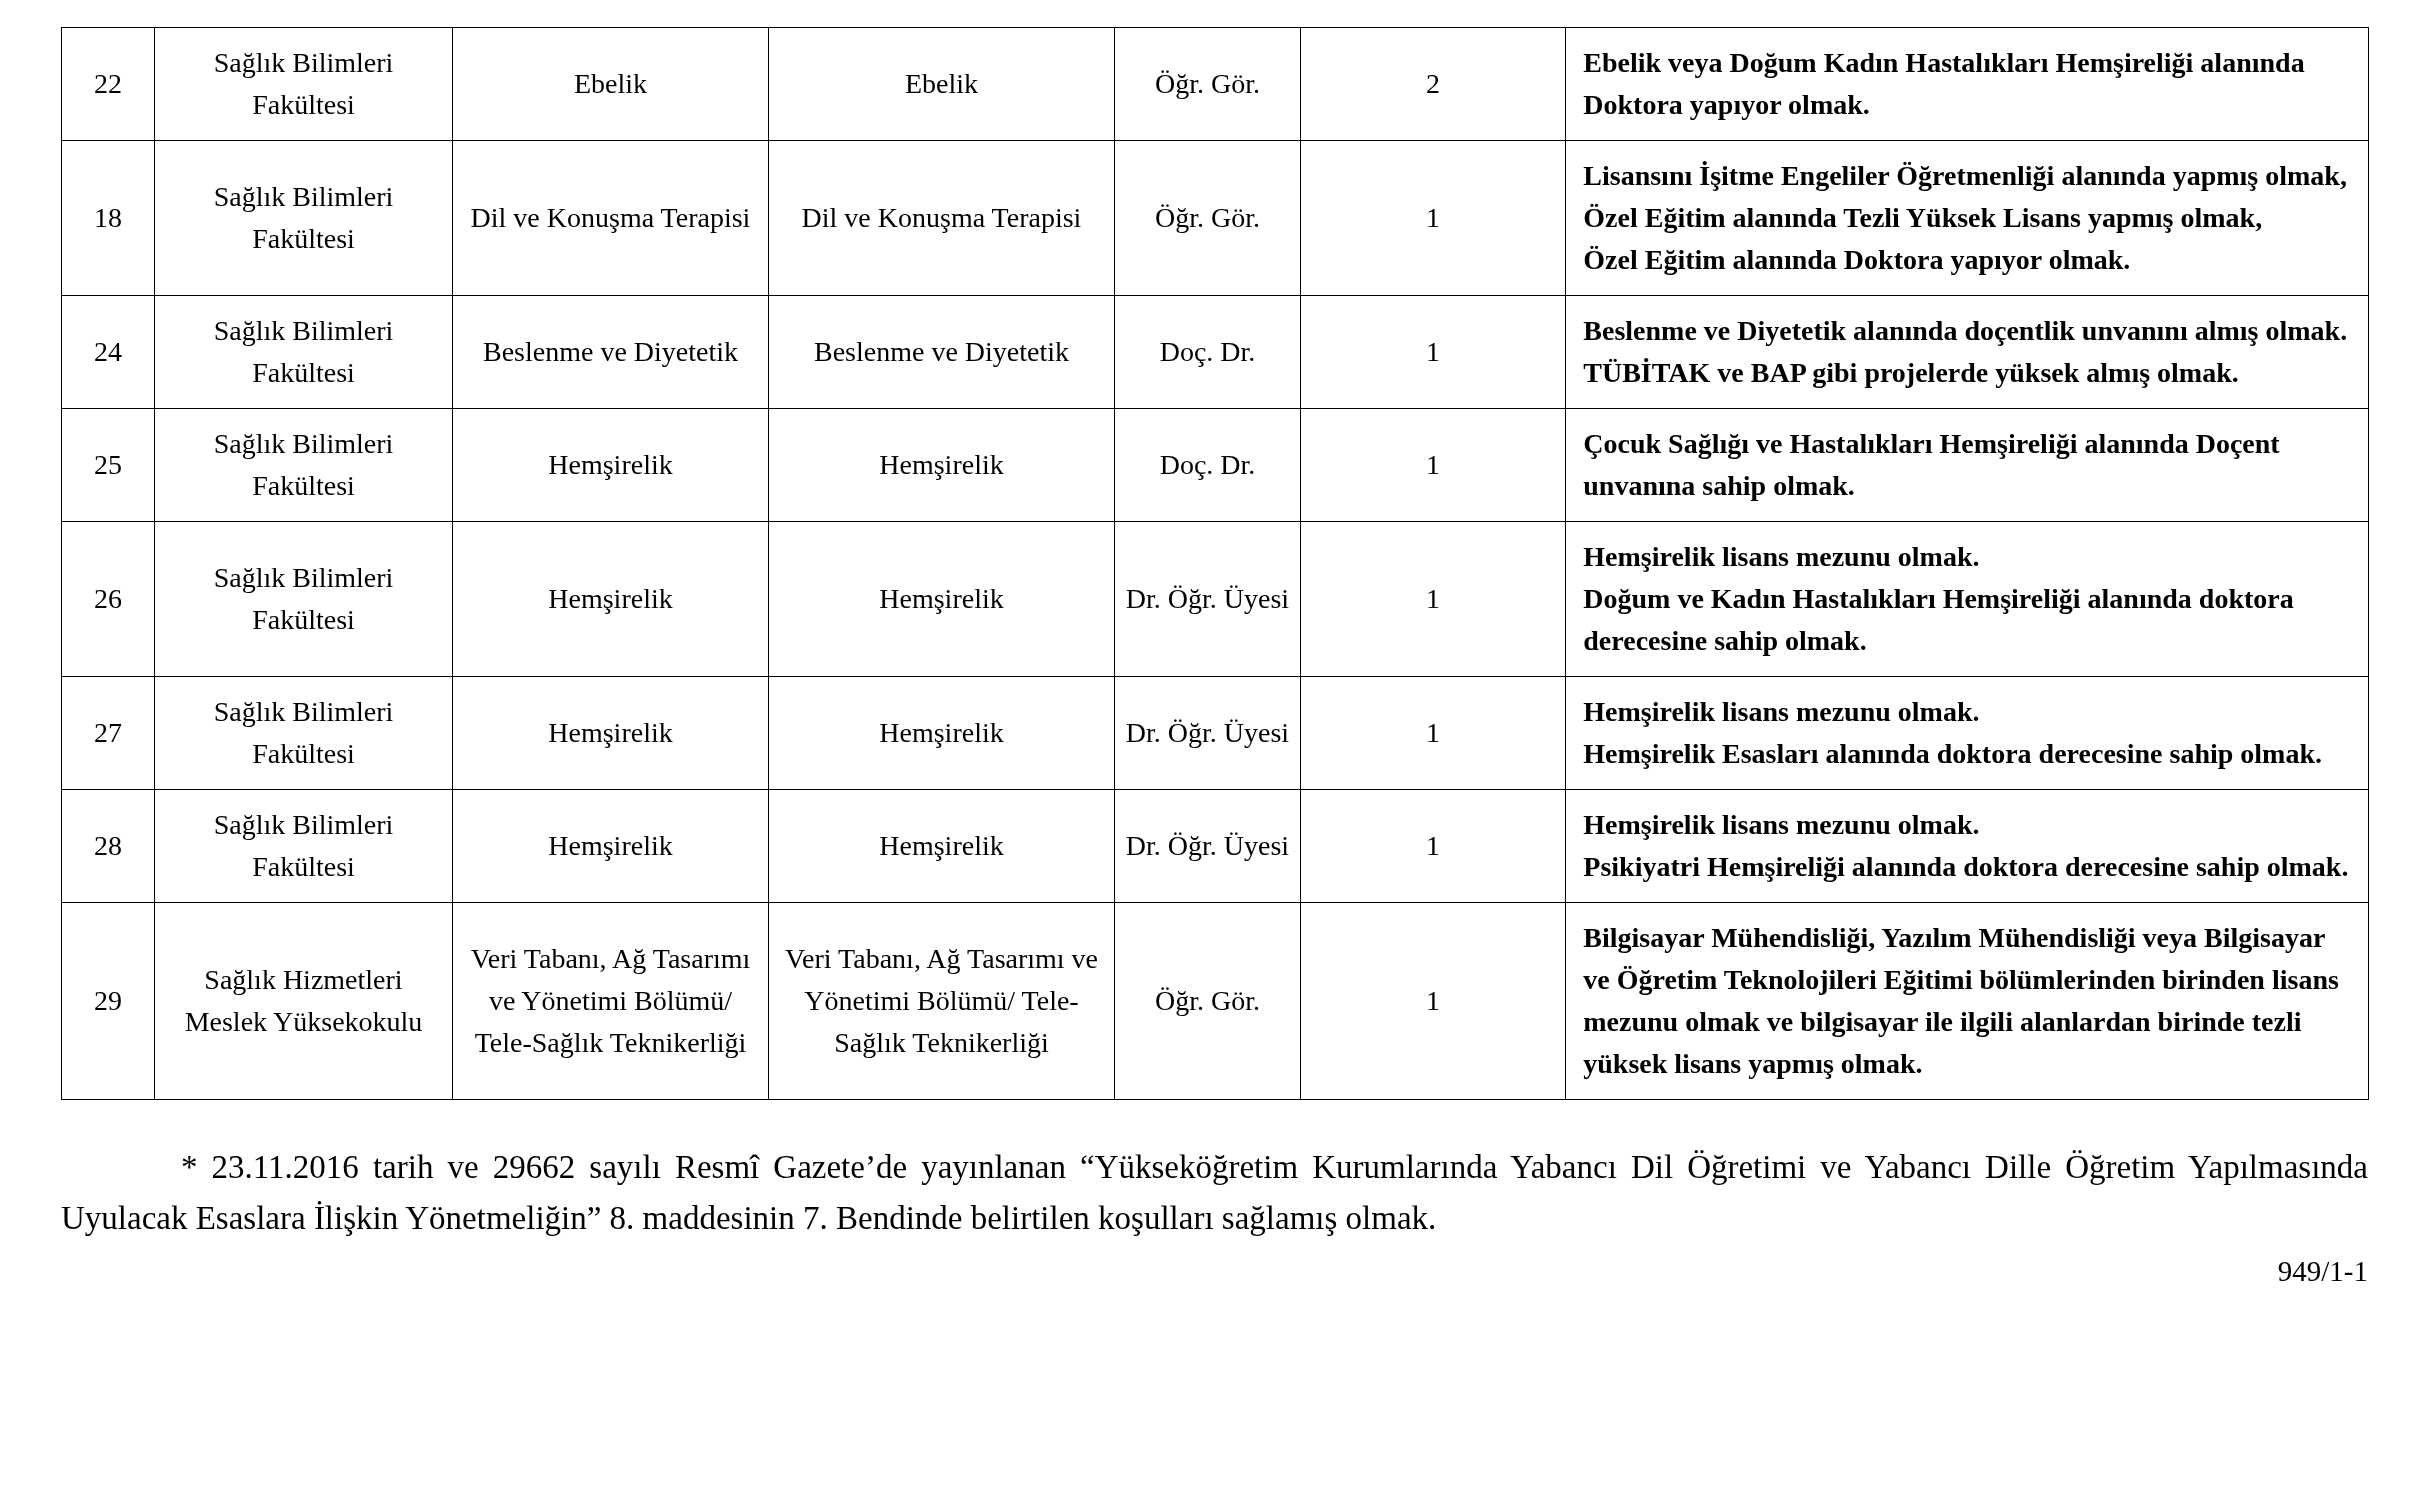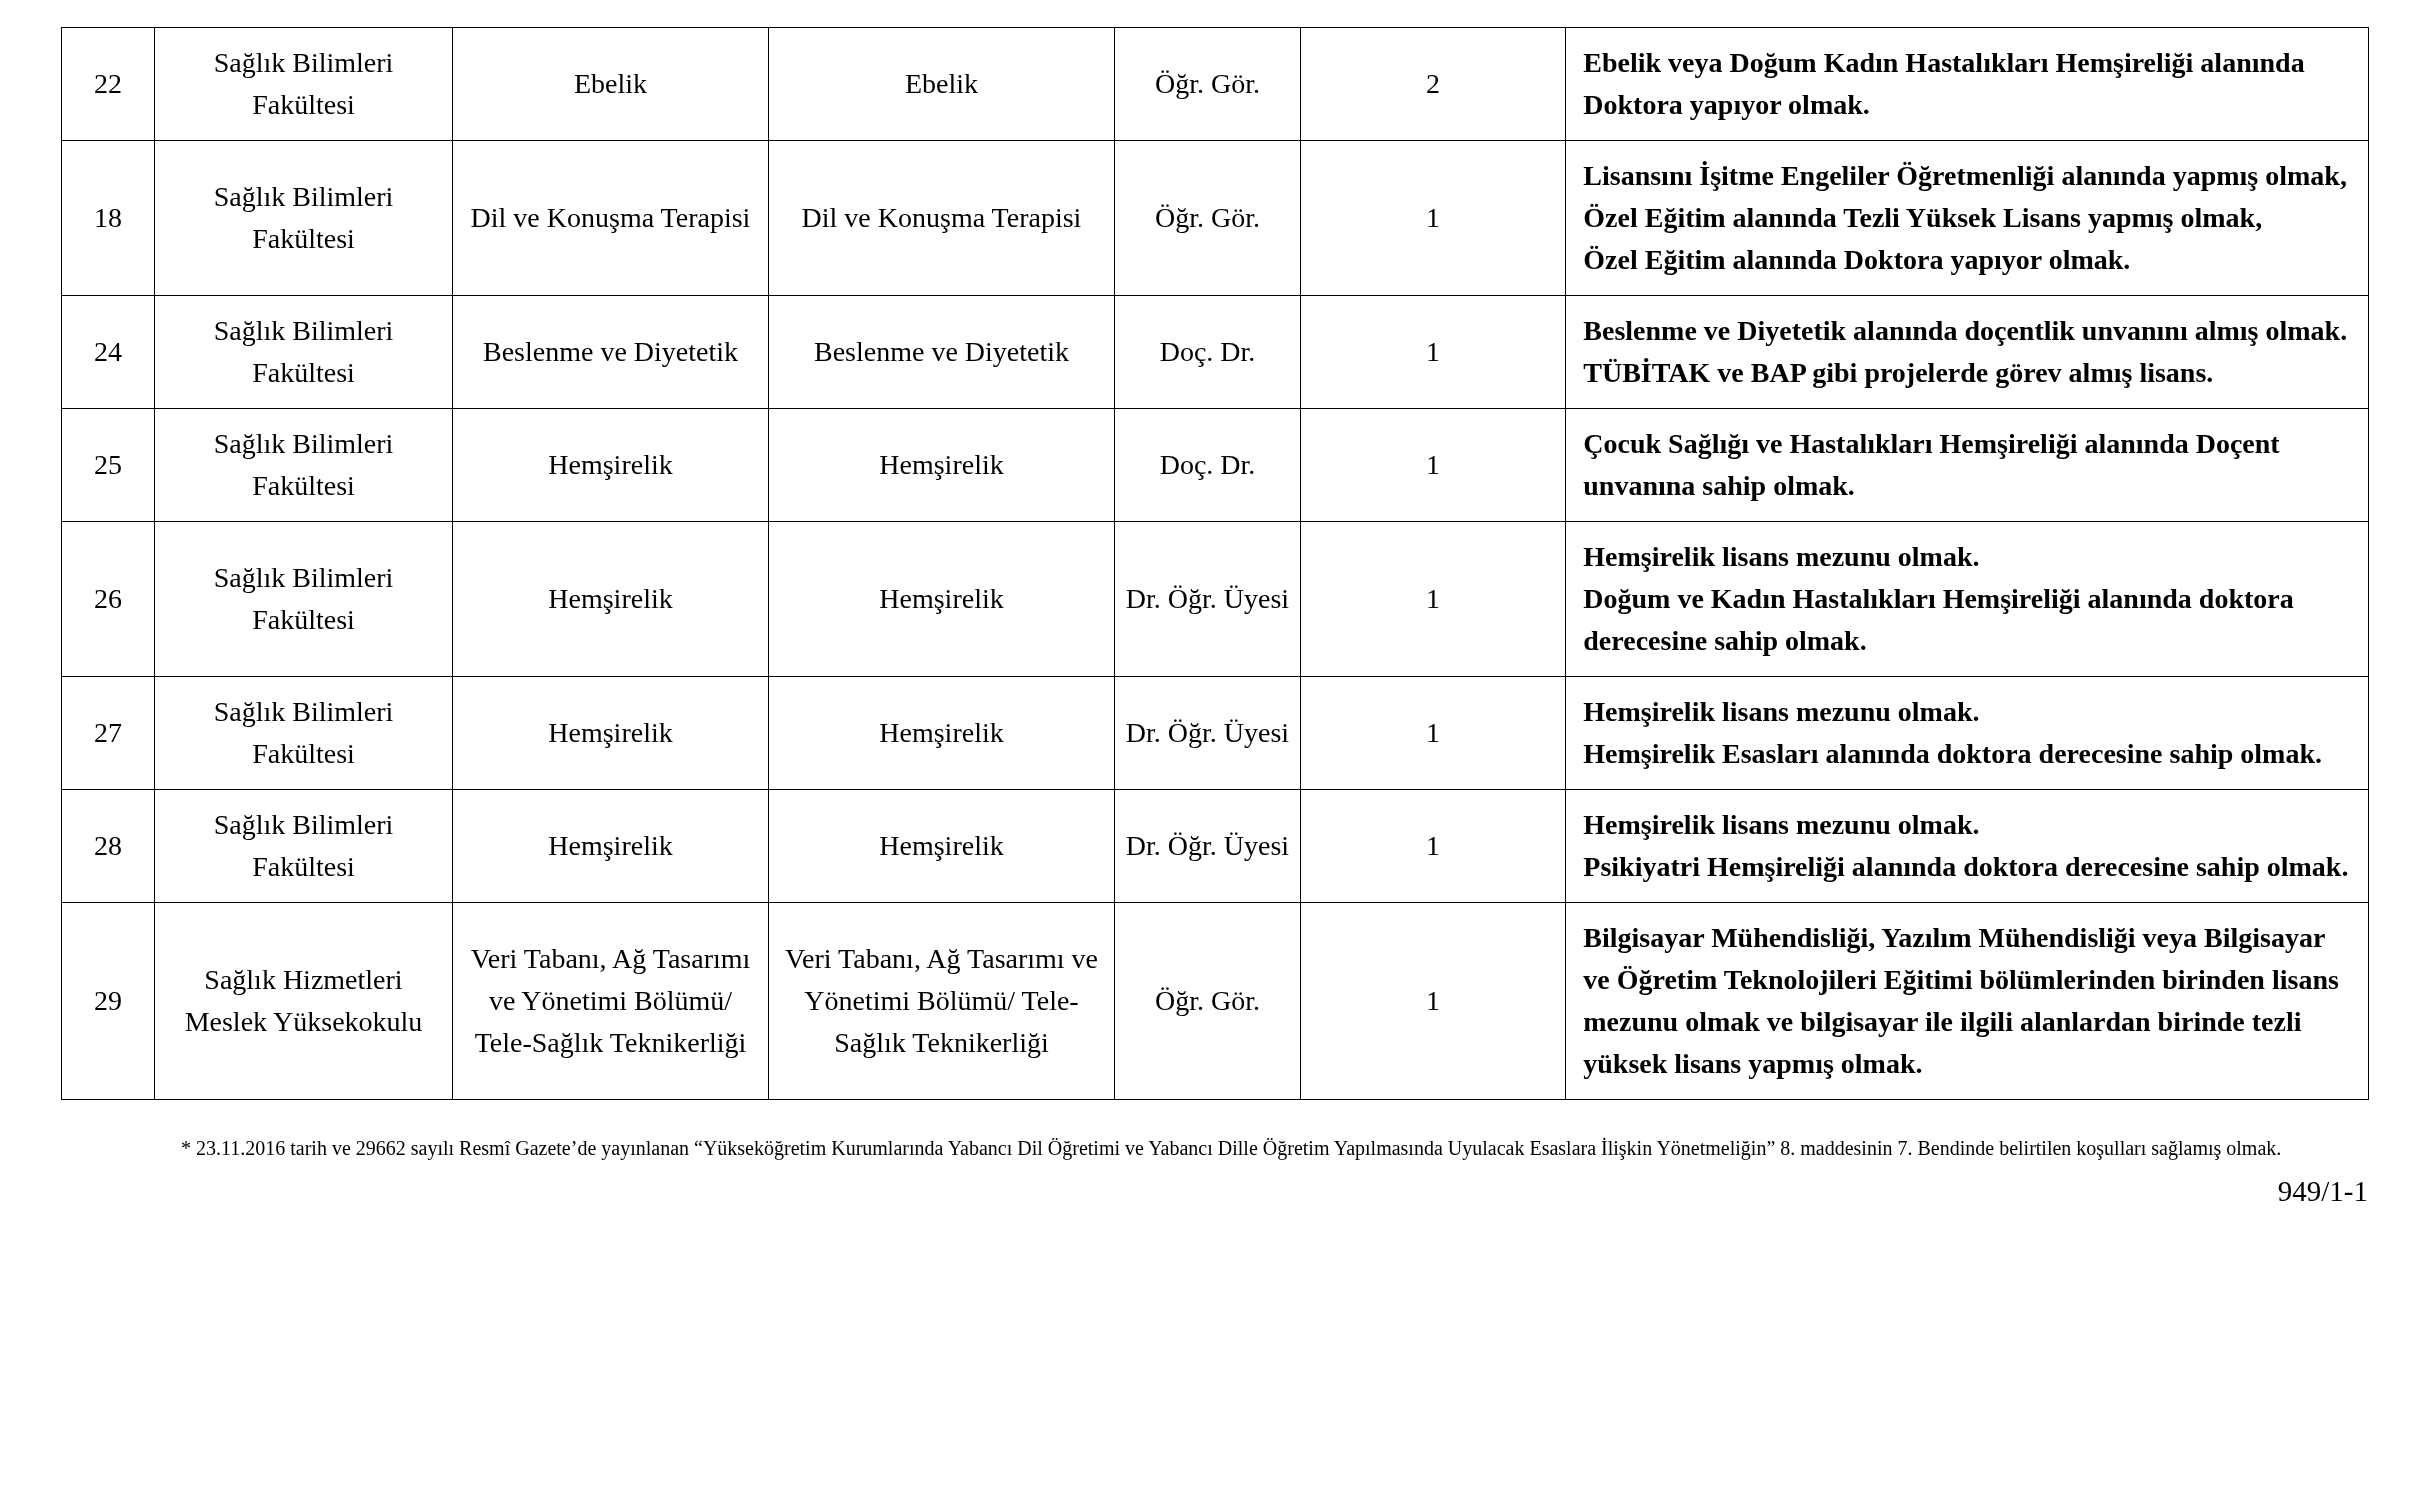--- a/index.html
+++ b/index.html
@@ -29,25 +29,25 @@
     word-wrap: break-word;
   }
   td.c-req {
     text-align: left;
     padding: 14px 17.3px;
     font-weight: bold;
   }
   .req-line { margin: 0; }
   .footnote {
     width: 2307px;
-    margin-top: 33px;
+    margin-top: 42px;
     text-align: justify;
     text-indent: 120px;
     line-height: 1.55;
-    font-size: 20px;
+    font-size: 33px;
   }
   .page-number {
     width: 2307px;
     margin-top: 11px;
     text-align: right;
     font-size: 29px;
   }
 </style>
 </head>
 <body>
@@ -93,21 +93,21 @@
 
   <tr>
     <td class="c-no">24</td>
     <td class="c-fac">Sağlık Bilimleri Fakültesi</td>
     <td class="c-dep">Beslenme ve Diyetetik</td>
     <td class="c-prog">Beslenme ve Diyetetik</td>
     <td class="c-title">Doç. Dr.</td>
     <td class="c-count">1</td>
     <td class="c-req">
             <div class="req-line">Beslenme ve Diyetetik alanında doçentlik unvanını almış olmak.</div>
-            <div class="req-line">TÜBİTAK ve BAP gibi projelerde görev almış lisans.</div>
+            <div class="req-line">TÜBİTAK ve BAP gibi projelerde yüksek almış olmak.</div>
           </td>
   </tr>
 
   <tr>
     <td class="c-no">25</td>
     <td class="c-fac">Sağlık Bilimleri Fakültesi</td>
     <td class="c-dep">Hemşirelik</td>
     <td class="c-prog">Hemşirelik</td>
     <td class="c-title">Doç. Dr.</td>
     <td class="c-count">1</td>

